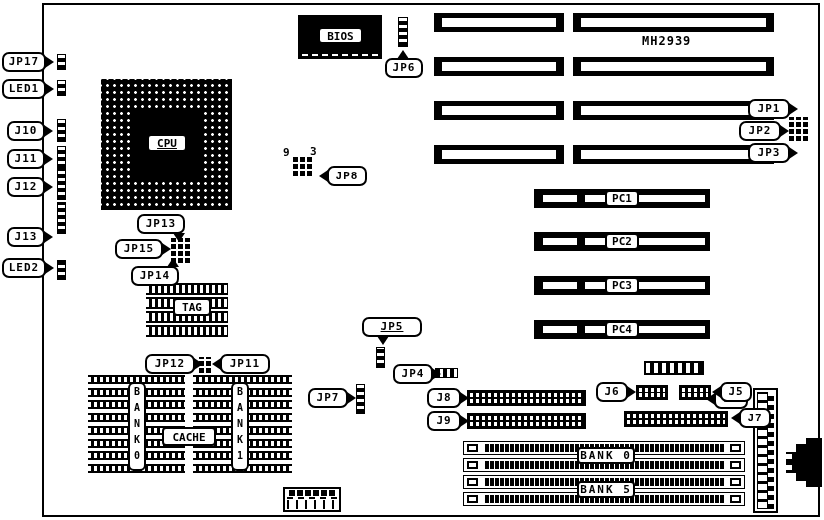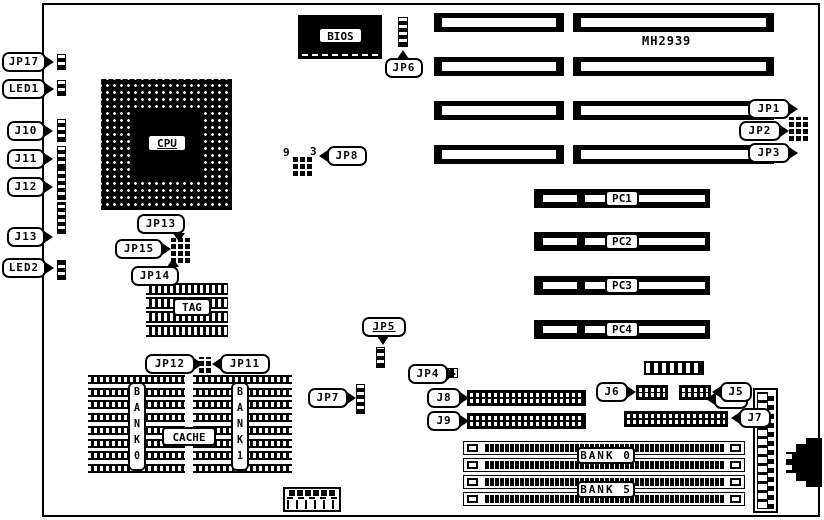--- a/index.html
+++ b/index.html
@@ -115,21 +115,21 @@
   <div class="bios" style="left:298px;top:15px;width:84px;height:44px;">
     <div class="dash"></div>
   </div>
   <div class="chiplabel" style="left:318px;top:27px;width:45px;height:17px;padding-top:1px;"><span>BIOS</span></div>
   <div class="pinv" style="left:398px;top:17px;width:10px;height:30px;"></div>
   <div class="co" style="left:385px;top:58px;width:38px;"><span>JP6</span><span class="tri u" style="left:10px;"></span></div>
 
   <div class="txt" style="left:283px;top:146px;font-size:11px;"><span>9</span></div>
   <div class="txt" style="left:310px;top:145px;font-size:11px;"><span>3</span></div>
   <div class="jblock" style="left:292px;top:155px;width:22px;height:22px;"></div>
-  <div class="co" style="left:327px;top:146px;width:40px;"><span>JP8</span><span class="tri l"></span></div>
+  <div class="co" style="left:327px;top:166px;width:40px;font-family:Liberation Mono, monospace;"><span>JP8</span><span class="tri l"></span></div>
 
   <div class="slot" style="left:434px;top:13px;width:130px;height:19px;">
       <i></i>
     </div>
   <div class="slot" style="left:573px;top:13px;width:201px;height:19px;">
       <i></i>
     </div>
   <div class="slot" style="left:434px;top:57px;width:130px;height:19px;">
       <i></i>
     </div>
@@ -217,24 +217,24 @@
 N
 K
 0</span></div>
   <div class="vlabel" style="left:231px;top:382px;width:18px;height:89px;"><span style="white-space: pre-line;">B
 A
 N
 K
 1</span></div>
   <div class="chiplabel" style="left:162px;top:427px;width:54px;height:19px;padding-top:2px;"><span>CACHE</span></div>
 
-  <div class="co" style="left:362px;top:317px;width:44px;text-decoration:underline;"><span>JP5</span><span class="tri d" style="left:13px;"></span></div>
+  <div class="co" style="left:362px;top:317px;width:60px;text-decoration:underline;"><span>JP5</span><span class="tri d" style="left:13px;"></span></div>
   <div class="pinv" style="left:376px;top:347px;width:9px;height:21px;"></div>
 
-  <div class="co" style="left:408px;top:364px;width:40px;"><span>JP4</span><span class="tri r"></span></div>
+  <div class="co" style="left:393px;top:364px;width:40px;"><span>JP4</span><span class="tri r"></span></div>
   <div class="pinh" style="left:435px;top:368px;width:23px;height:10px;"></div>
 
   <div class="co" style="left:308px;top:388px;width:40px;"><span>JP7</span><span class="tri r"></span></div>
   <div class="pinv" style="left:356px;top:384px;width:9px;height:30px;"></div>
 
   <div class="co" style="left:427px;top:388px;width:34px;"><span>J8</span><span class="tri r"></span></div>
   <div class="con2" style="left:467px;top:390px;width:119px;height:16px;">
       <div></div>
       <div></div>
     </div>
@@ -257,21 +257,21 @@
   <div class="con2" style="left:679px;top:385px;width:32px;height:15px;">
       <div></div>
       <div></div>
     </div>
   <div class="co" style="left:720px;top:382px;width:32px;"><span>J5</span><span class="tri l"></span></div>
 
   <div class="con2" style="left:624px;top:411px;width:104px;height:16px;">
       <div></div>
       <div></div>
     </div>
-  <div class="co" style="left:739px;top:408px;width:32px;"><span>J7</span><span class="tri l"></span></div>
+  <div class="co" style="left:739px;top:408px;width:32px;font-family:Liberation Mono, monospace;"><span>J7</span><span class="tri l"></span></div>
 
   <div class="simm" style="left:463px;top:441px;width:282px;">
       <div class="clipL"></div>
       <div class="bar"></div>
       <div class="clipR"></div>
     </div>
   <div class="simm" style="left:463px;top:458px;width:282px;">
       <div class="clipL"></div>
       <div class="bar"></div>
       <div class="clipR"></div>

